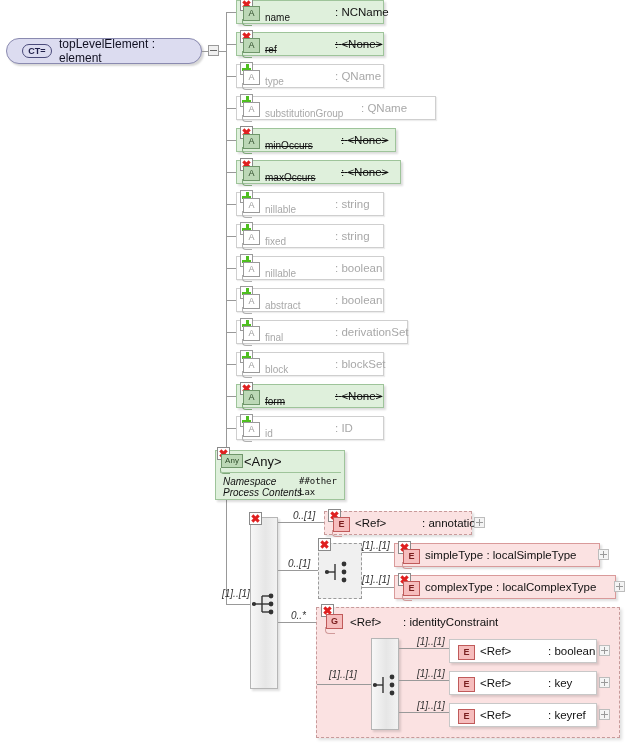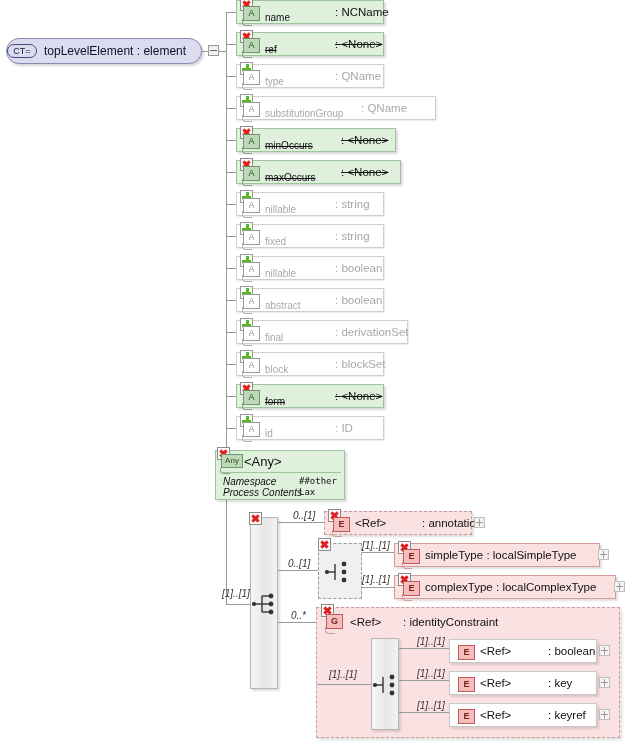--- a/index.html
+++ b/index.html
@@ -37,33 +37,33 @@
     height: 26px;
     border: 1px solid #8a8ab0;
     border-radius: 13px;
     background: #dcdcf0;
     box-shadow: 2px 2px 2px rgba(0,0,0,0.16);
     display: flex;
     align-items: center;
     box-sizing: border-box;
   }
   #root-badge {
-    margin-left: 0;
+    margin-left: 15px;
     width: 30px;
     height: 14px;
     border: 1px solid #4a4a7a;
     border-radius: 7px;
     background: #dcdcf0;
     font-size: 9px;
     color: #20204a;
     display: flex;
     align-items: center;
     justify-content: center;
     letter-spacing: 0px;
-    font-weight: normal;
+    font-weight: bold;
     box-sizing: border-box;
   }
   #root-label {
     margin-left: 7px;
     font-size: 12px;
     color: #111122;
   }
 
   
   .toggle-box {

